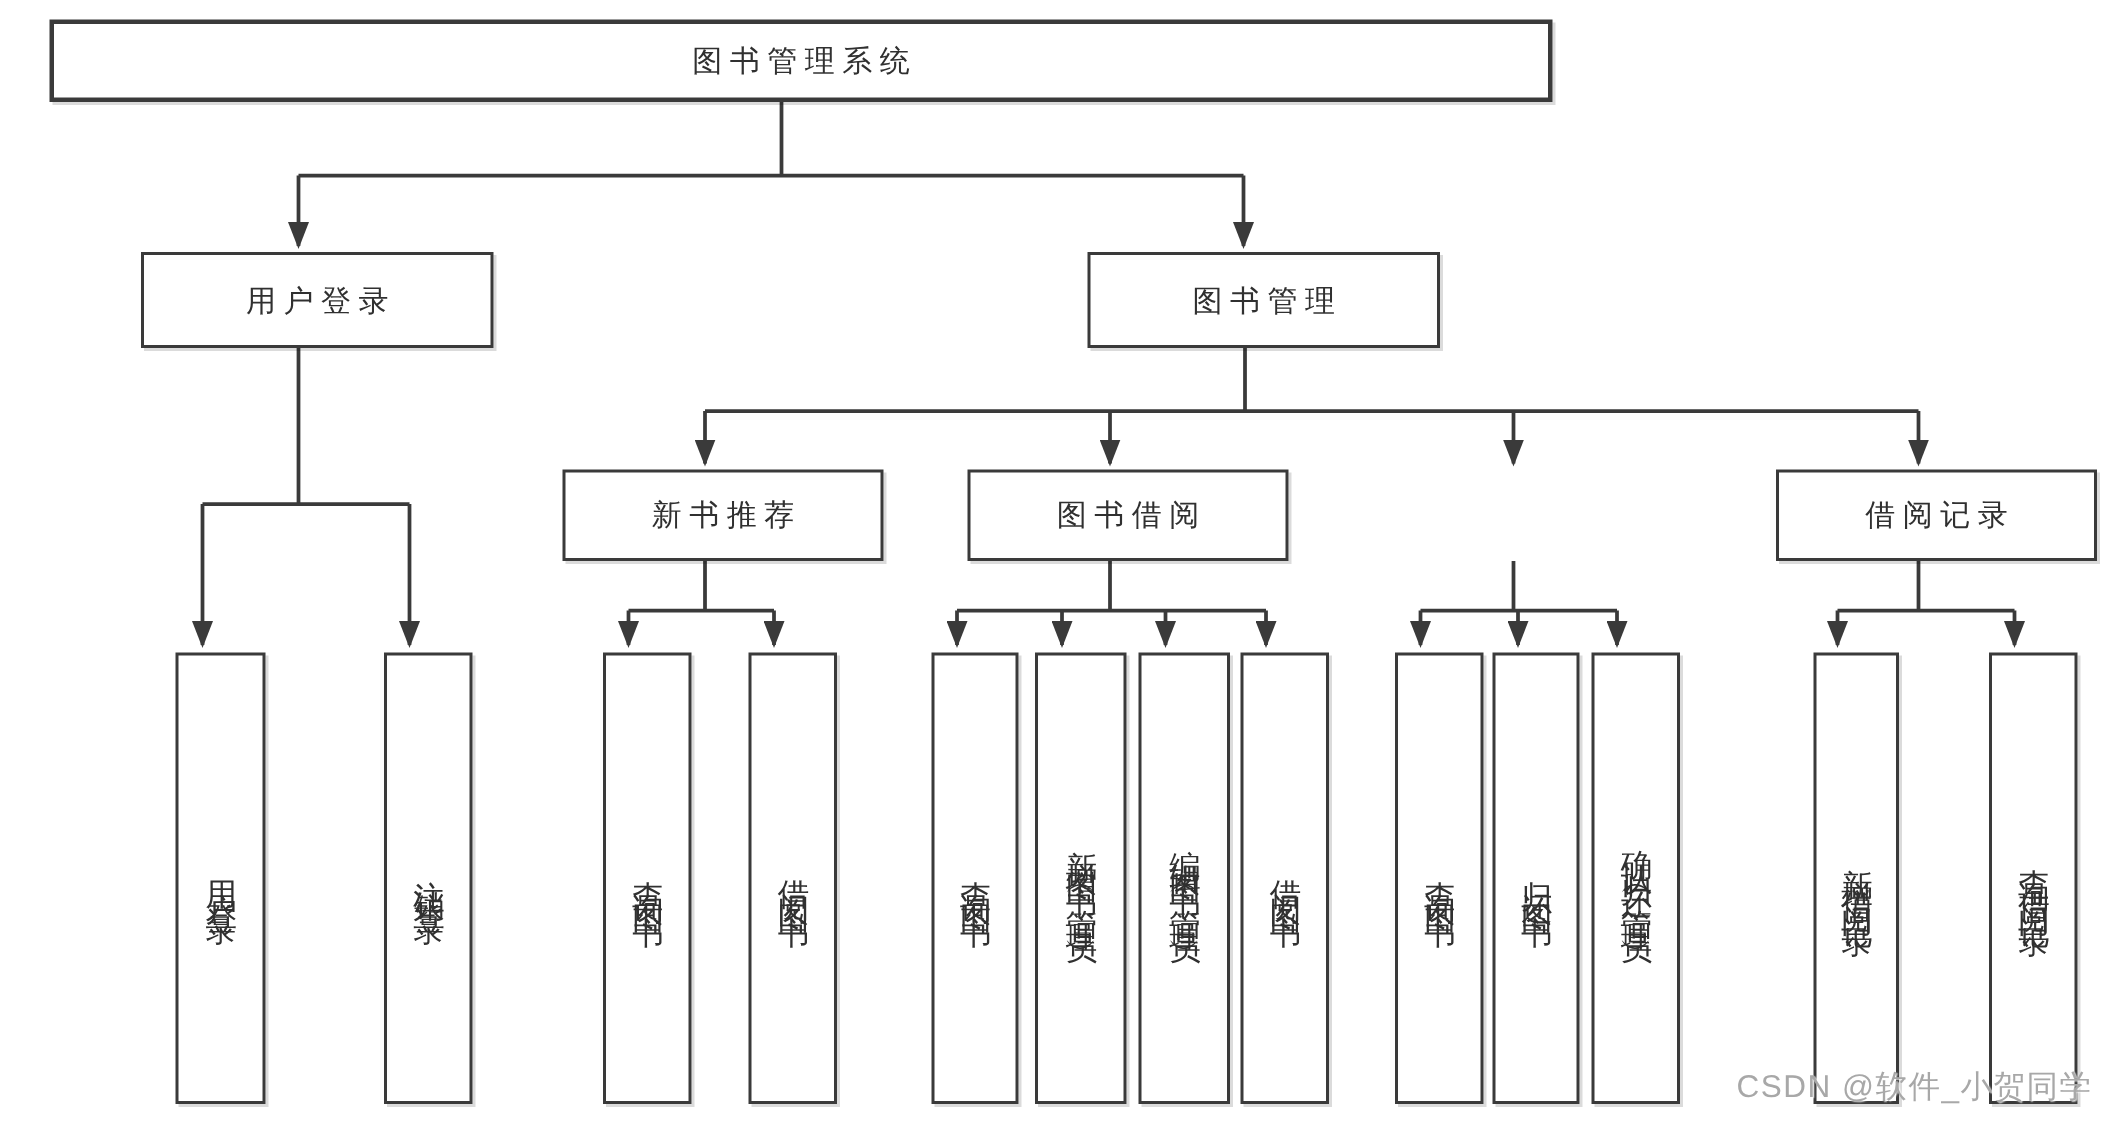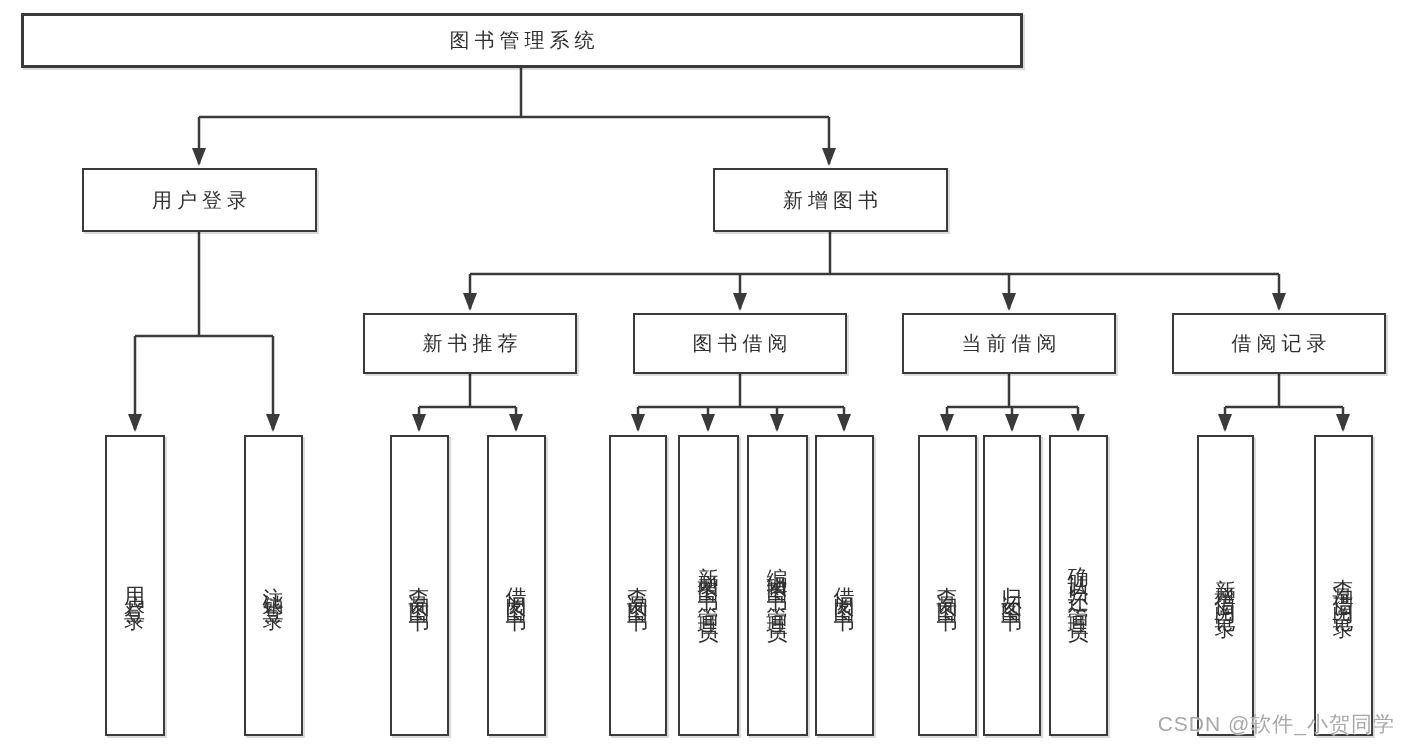--- a/index.html
+++ b/index.html
@@ -13,20 +13,21 @@
     color:var(--text);
   }
   svg.connectors{position:absolute; left:0; top:0; z-index:1;}
   svg.connectors path{stroke:var(--line); stroke-width:2.5; fill:none;}
   svg.connectors .ah{fill:var(--line); stroke:none;}
   .box{
     position:absolute; z-index:2; box-sizing:border-box;
     background:var(--boxbg); border:2.5px solid var(--line);
     display:flex; align-items:center; justify-content:center;
     box-shadow:2px 2px 0 rgba(0,0,0,0.14);
+    margin-left:12px;
   }
   .box.root{border-width:3px;}
   .h{font-size:20px; letter-spacing:5px; text-indent:5px; white-space:nowrap;}
   .leaf span{
     writing-mode:vertical-rl; text-orientation:mixed;
     font-size:21px; letter-spacing:8px; line-height:1;
     white-space:nowrap;
   }
   .watermark{
     position:absolute; z-index:5; right:10px; top:710px;
@@ -82,31 +83,28 @@
   </svg>
 
   <div class="box root" style="left:21px;top:13px;width:1002px;height:55px">
     <span class="h">图书管理系统</span>
   </div>
 
   <div class="box" style="left:82px;top:168px;width:235px;height:64px">
     <span class="h">用户登录</span>
   </div>
   <div class="box" style="left:713px;top:168px;width:235px;height:64px">
-    <span class="h">新增图书</span>
+    <span class="h">图书管理</span>
   </div>
 
   <div class="box" style="left:363px;top:313px;width:214px;height:61px">
     <span class="h">新书推荐</span>
   </div>
   <div class="box" style="left:633px;top:313px;width:214px;height:61px">
     <span class="h">图书借阅</span>
-  </div>
-  <div class="box" style="left:902px;top:313px;width:214px;height:61px">
-    <span class="h">当前借阅</span>
   </div>
   <div class="box" style="left:1172px;top:313px;width:214px;height:61px">
     <span class="h">借阅记录</span>
   </div>
 
   <div class="box leaf" style="left:105px;top:435px;width:60px;height:301px">
     <span>用户登录</span>
   </div>
   <div class="box leaf" style="left:244px;top:435px;width:59px;height:301px">
     <span>注销登录</span>

